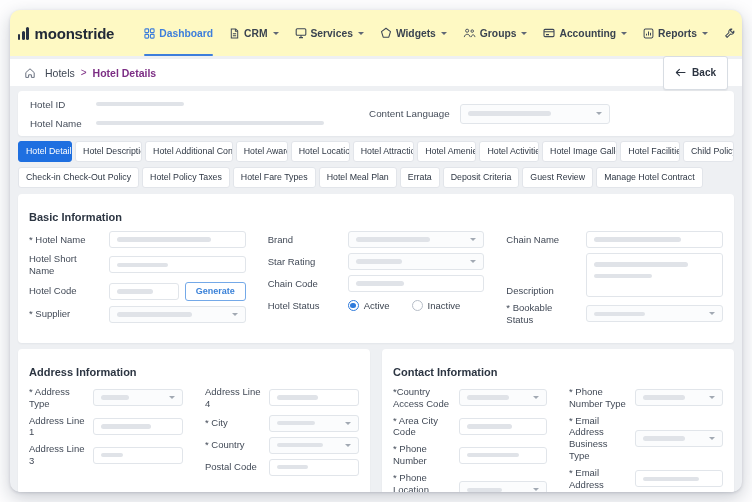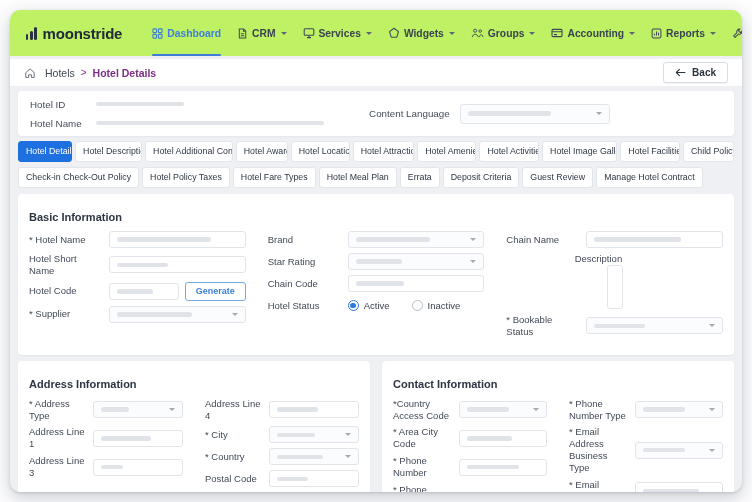--- a/index.html
+++ b/index.html
@@ -9,21 +9,21 @@
     background:#fdfdfe;
     font-family:"Liberation Sans","DejaVu Sans",sans-serif;
     -webkit-font-smoothing:antialiased;
   }
   .window{
     position:absolute; left:10px; top:10px; width:732px; height:482px;
     background:#eef0f3; border-radius:10px; overflow:hidden;
     box-shadow:0 6px 18px rgba(25,35,60,.22), 0 1px 3px rgba(25,35,60,.15);
   }
   
-  .hdr{ background:#bef264; height:46px; display:flex; align-items:center; padding:0 16px; }
+  .hdr{ background:#fef9c3; height:46px; display:flex; align-items:center; padding:0 8px; }
   .logo{ display:flex; align-items:center; }
   .logo-bars{ display:flex; align-items:flex-end; height:13px; }
   .logo-bars span{ display:inline-block; width:2.4px; background:#273142; border-radius:2px; margin-right:1.8px; }
   .logo-bars span:nth-child(1){ height:6px; }
   .logo-bars span:nth-child(2){ height:9px; }
   .logo-bars span:nth-child(3){ height:13px; }
   .logo-text{ font-size:15px; font-weight:800; color:#222a37; margin-left:4px; letter-spacing:-.2px; }
   #nav-items{ display:flex; gap:16px; margin-left:30px; align-items:center; height:46px; }
   .nav-item{ display:flex; align-items:center; gap:4px; height:46px; position:relative;
     font-size:10.3px; font-weight:600; color:#3a4350; cursor:pointer; white-space:nowrap; }
@@ -32,21 +32,21 @@
   .nav-item.active .ic{ color:#3d7edb; }
   .nav-item.active::after{ content:""; position:absolute; left:0; right:0; bottom:0; height:2.5px; background:#3d7edb; border-radius:2px; }
   .caret{ width:0; height:0; border-left:3px solid transparent; border-right:3px solid transparent; border-top:3.5px solid #5f6775; margin-left:1px; }
   
   .crumb{ background:#fff; height:27px; display:flex; align-items:center; padding:0 14px; margin-top:3px; }
   .crumb .ic{ color:#6b7280; display:flex; }
   .crumb-item{ font-size:10.5px; color:#3f4754; margin-left:9px; }
   .crumb-sep{ font-size:10px; color:#7c2d84; margin-left:6px; }
   .crumb-active{ font-size:10.5px; color:#7c2d84; font-weight:700; margin-left:6px; }
   .back-btn{ margin-left:auto; display:flex; align-items:center; gap:6px; background:#fff;
-    border:1px solid #d8dde3; border-radius:3px; height:21px; padding:0 11px;
+    border:1px solid #d8dde3; border-radius:3px; height:34px; padding:0 11px;
     font-size:10px; font-weight:700; color:#2b3340; box-shadow:0 1px 1px rgba(0,0,0,.05);
     font-family:inherit; cursor:pointer; }
   .back-btn .ic{ display:flex; color:#2b3340; }
   
   .content{ padding:0 8px; }
   .card{ background:#fff; border-radius:4px; box-shadow:0 1px 2px rgba(20,30,50,.05); }
   .summary{ margin-top:5px; padding:7px 12px; display:flex; align-items:center; }
   .sum-left{ display:flex; flex-direction:column; gap:7px; width:46%; }
   .sum-row{ display:flex; align-items:center; height:12px; }
   .sum-label{ width:66px; font-size:9.8px; color:#454d5a; flex-shrink:0; }
@@ -64,21 +64,21 @@
   .tab{ flex:0 1 auto; min-width:0; overflow:hidden; white-space:nowrap; height:21px; line-height:19px;
     padding:0 7px; font-size:8.8px; background:#fff; border:1px solid #e2e5ea; border-radius:3px;
     color:#2e3744; font-family:inherit; cursor:pointer; }
   .tab.active{ background:#1e6fe0; border-color:#1e6fe0; color:#fff; }
   
   .sec{ padding:17px 11px; margin-top:6px; }
   .sec h3{ margin:0 0 8px; font-size:11px; color:#2c3542; font-weight:700; }
   .cols{ display:flex; gap:22px; }
   .col{ flex:1; display:flex; flex-direction:column; gap:5px; min-width:0; }
   .frow{ display:flex; align-items:center; min-height:17px; }
-  .frow.top{ align-items:center;flex-direction:column; }
+  .frow.top{ align-items:flex-end; }
   .flabel{ font-size:9.5px; color:#424a57; line-height:1.25; flex-shrink:0; padding-right:8px; }
   .sec-basic .flabel{ width:80px; }
   .sec-address .flabel{ width:64px; }
   .sec-contact .flabel{ width:66px; }
   .fctl{ flex:1; display:flex; align-items:center; gap:6px; min-width:0; }
   .ctl.textarea{ height:44px; flex-direction:column; align-items:flex-start; justify-content:flex-start;
     padding-top:8px; gap:7px; }
   .gen-btn{ height:19px; padding:0 10px; font-size:9px; font-weight:600; color:#3b82d8;
     border:1px solid #74a9e8; background:#fff; border-radius:3px; font-family:inherit; cursor:pointer; flex-shrink:0; }
   .radio-opt{ display:flex; align-items:center; gap:5px; margin-right:16px; cursor:pointer; }

